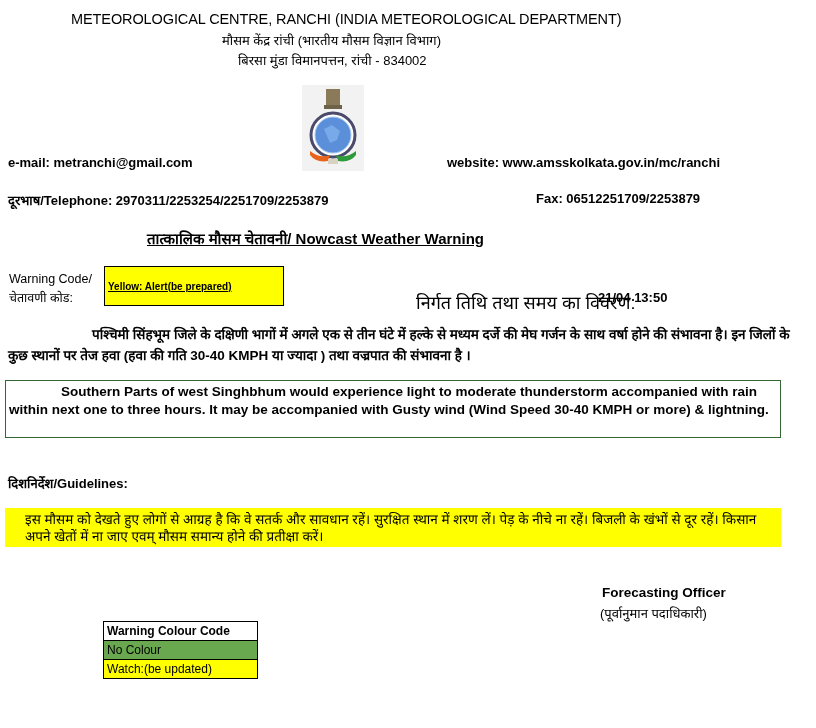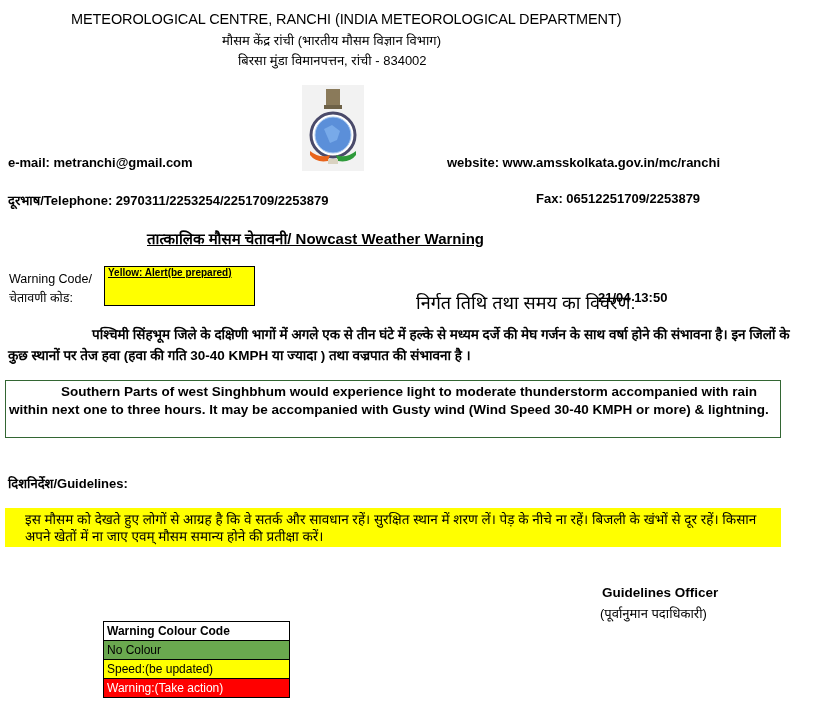--- a/index.html
+++ b/index.html
@@ -20,23 +20,23 @@
     .email { left: 8px; top: 155px; }
     .website { left: 447px; top: 155px; }
     .phone { left: 8px; top: 191px; }
     .fax { left: 536px; top: 191px; }
     .doc-title {
       left: 147px; top: 228px; font-size: 15px; font-weight: bold;
       text-decoration: underline;
     }
     .code-label { left: 9px; top: 270px; font-size: 12.5px; line-height: 19px; white-space: normal; width: 95px; }
     .code-box {
-      left: 104px; top: 266px; width: 151px; height: 40px;
+      left: 104px; top: 266px; width: 180px; height: 40px;
       background: #ffff00; border: 1px solid #000;
-      display: flex; align-items: flex-start; padding-left: 3px; box-sizing: border-box;
+      display: flex; align-items: center; padding-left: 3px; box-sizing: border-box;
     }
     .code-box span { font-size: 10px; font-weight: bold; text-decoration: underline; }
     .issue-lbl { left: 416px; top: 290px; font-size: 18px; }
     .issue-val { left: 598px; top: 290px; font-size: 13px; font-weight: bold; }
     .hi-warning {
       left: 8px; top: 324px; width: 790px; font-size: 13.5px; line-height: 21px;
       white-space: normal; font-weight: bold;
     }
     .hi-warning .indent { display: inline-block; width: 84px; }
     .en-box {
@@ -48,21 +48,21 @@
     .guidelines-lbl { left: 8px; top: 474px; font-size: 13px; font-weight: bold; }
     .guidelines-lbl .hi { font-weight: bold; }
     .guidelines {
       left: 5px; top: 508px; width: 776px; height: 39px; box-sizing: border-box;
       background: #ffff00; padding: 3px 2px 0 20px;
       font-size: 13.5px; line-height: 17px; white-space: normal;
     }
     .officer-en { left: 602px; top: 585px; font-size: 13.5px; font-weight: bold; }
     .officer-hi { left: 600px; top: 604px; font-size: 13px; }
     .legend {
-      left: 103px; top: 621px; width: 187px; border-collapse: collapse;
+      left: 103px; top: 621px; width: 155px; border-collapse: collapse;
       font-size: 12px;
     }
     .legend td { border: 1px solid #000; padding: 0 3px; height: 18px; line-height: 18px; }
     .legend .hdr td { background: #fff; font-weight: bold; color: #000; }
   </style>
 </head>
 <body>
 
 <div class="abs title-en">METEOROLOGICAL CENTRE, RANCHI (INDIA METEOROLOGICAL DEPARTMENT)</div>
 <div class="abs title-hi">मौसम केंद्र रांची (भारतीय मौसम विज्ञान विभाग)</div>
@@ -101,31 +101,28 @@
 <div class="abs issue-val">21/04 13:50</div>
 
 <div class="abs hi-warning"><span class="indent"></span><span>पश्चिमी सिंहभूम जिले के दक्षिणी भागों में अगले एक  से तीन घंटे में हल्के से मध्यम दर्जे की मेघ गर्जन के साथ वर्षा होने की संभावना है। इन जिलों के कुछ स्थानों पर तेज हवा (हवा की गति 30-40 KMPH या ज्यादा ) तथा वज्रपात की संभावना है ।</span></div>
 
 <div class="abs en-box"><span class="indent"></span><span>Southern Parts of west Singhbhum  would experience light to moderate thunderstorm accompanied with rain within next one to three hours. It may be accompanied with Gusty wind (Wind Speed 30-40 KMPH or more) &amp; lightning.</span></div>
 
 <div class="abs guidelines-lbl"><span class="hi">दिशनिर्देश</span><span>/Guidelines:</span></div>
 
 <div class="abs guidelines">इस मौसम को देखते हुए लोगों से आग्रह है कि वे सतर्क और सावधान रहें। सुरक्षित स्थान में शरण लें। पेड़ के नीचे ना रहें। बिजली के खंभों से दूर रहें। किसान अपने खेतों में ना जाए एवम् मौसम समान्य होने की प्रतीक्षा करें।</div>
 
-<div class="abs officer-en">Guidelines Officer</div>
+<div class="abs officer-en">Forecasting Officer</div>
 <div class="abs officer-hi">(पूर्वानुमान पदाधिकारी)</div>
 
 <table class="abs legend">
   <tbody>
     <tr class="hdr">
       <td>Warning Colour Code</td>
     </tr>
     <tr>
       <td class="lg" style="background: rgb(106, 168, 79); color: rgb(0, 0, 0);">No Colour</td>
     </tr>
     <tr>
-      <td class="lg" style="background: rgb(255, 255, 0); color: rgb(0, 0, 0);">Speed:(be updated)</td>
-    </tr>
-    <tr>
-      <td class="lg" style="background: rgb(255, 0, 0); color: rgb(255, 255, 255);">Warning:(Take action)</td>
+      <td class="lg" style="background: rgb(255, 255, 0); color: rgb(0, 0, 0);">Watch:(be updated)</td>
     </tr>
   </tbody>
 </table>
 
 </body></html>

